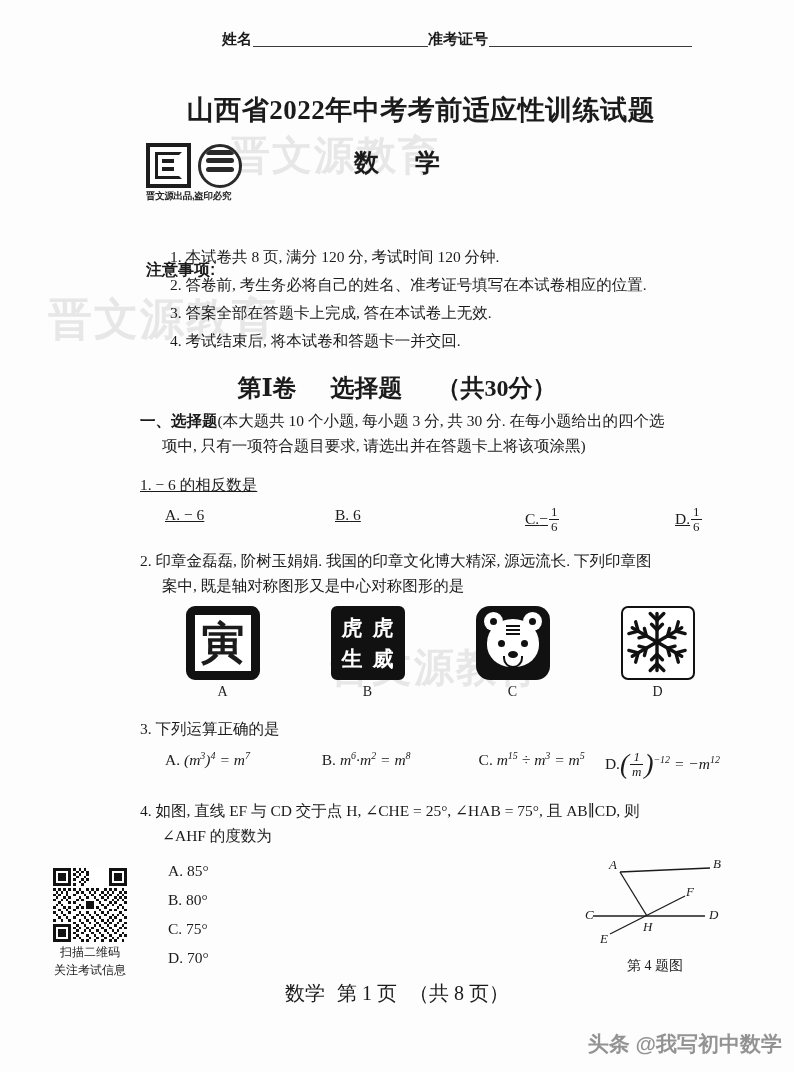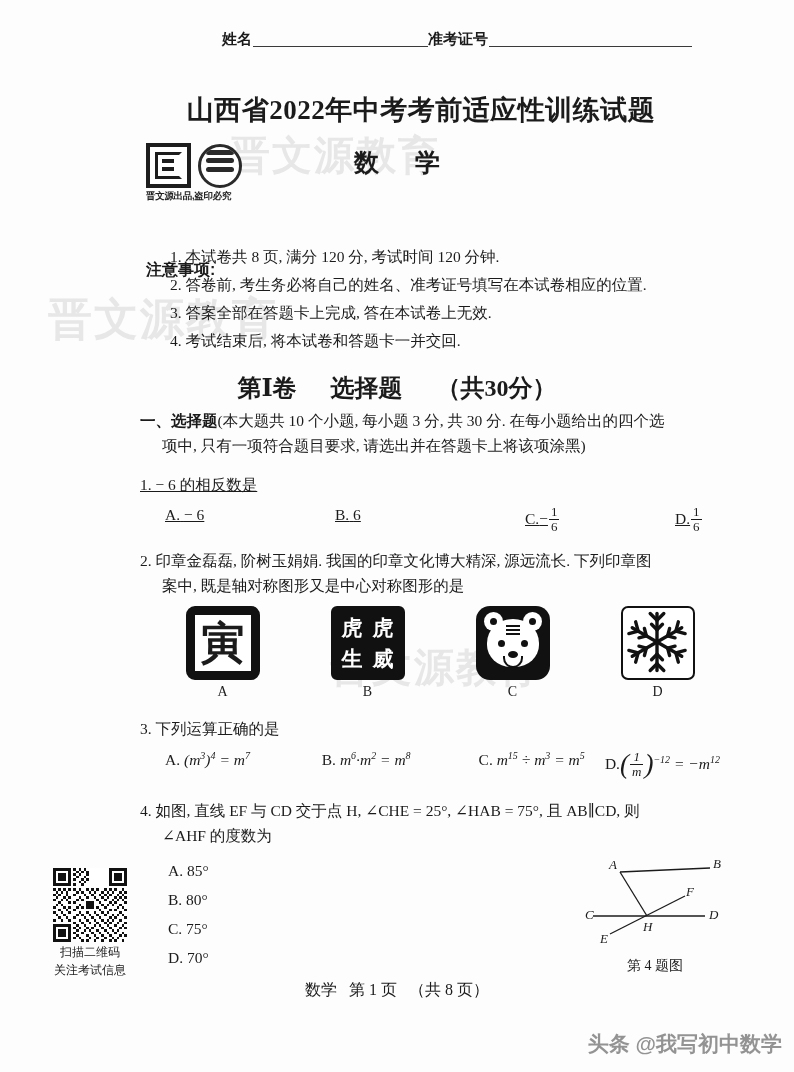--- a/index.html
+++ b/index.html
@@ -369,21 +369,21 @@
     margin-top: 3px;
     font-family: "Liberation Sans", sans-serif;
   }
 
   
   .footer {
     position: absolute;
     left: 0; right: 0;
     top: 980px;
     text-align: center;
-    font-size: 16px;
+    font-size: 20px;
   }
   .footer .sp { display: inline-block; width: 12px; }
 </style>
 </head>
 <body>
 
 <div class="page">
 
   <div class="wm wm-2">晋文源教育</div>
   <div class="wm wm-1">晋文源教育</div>

